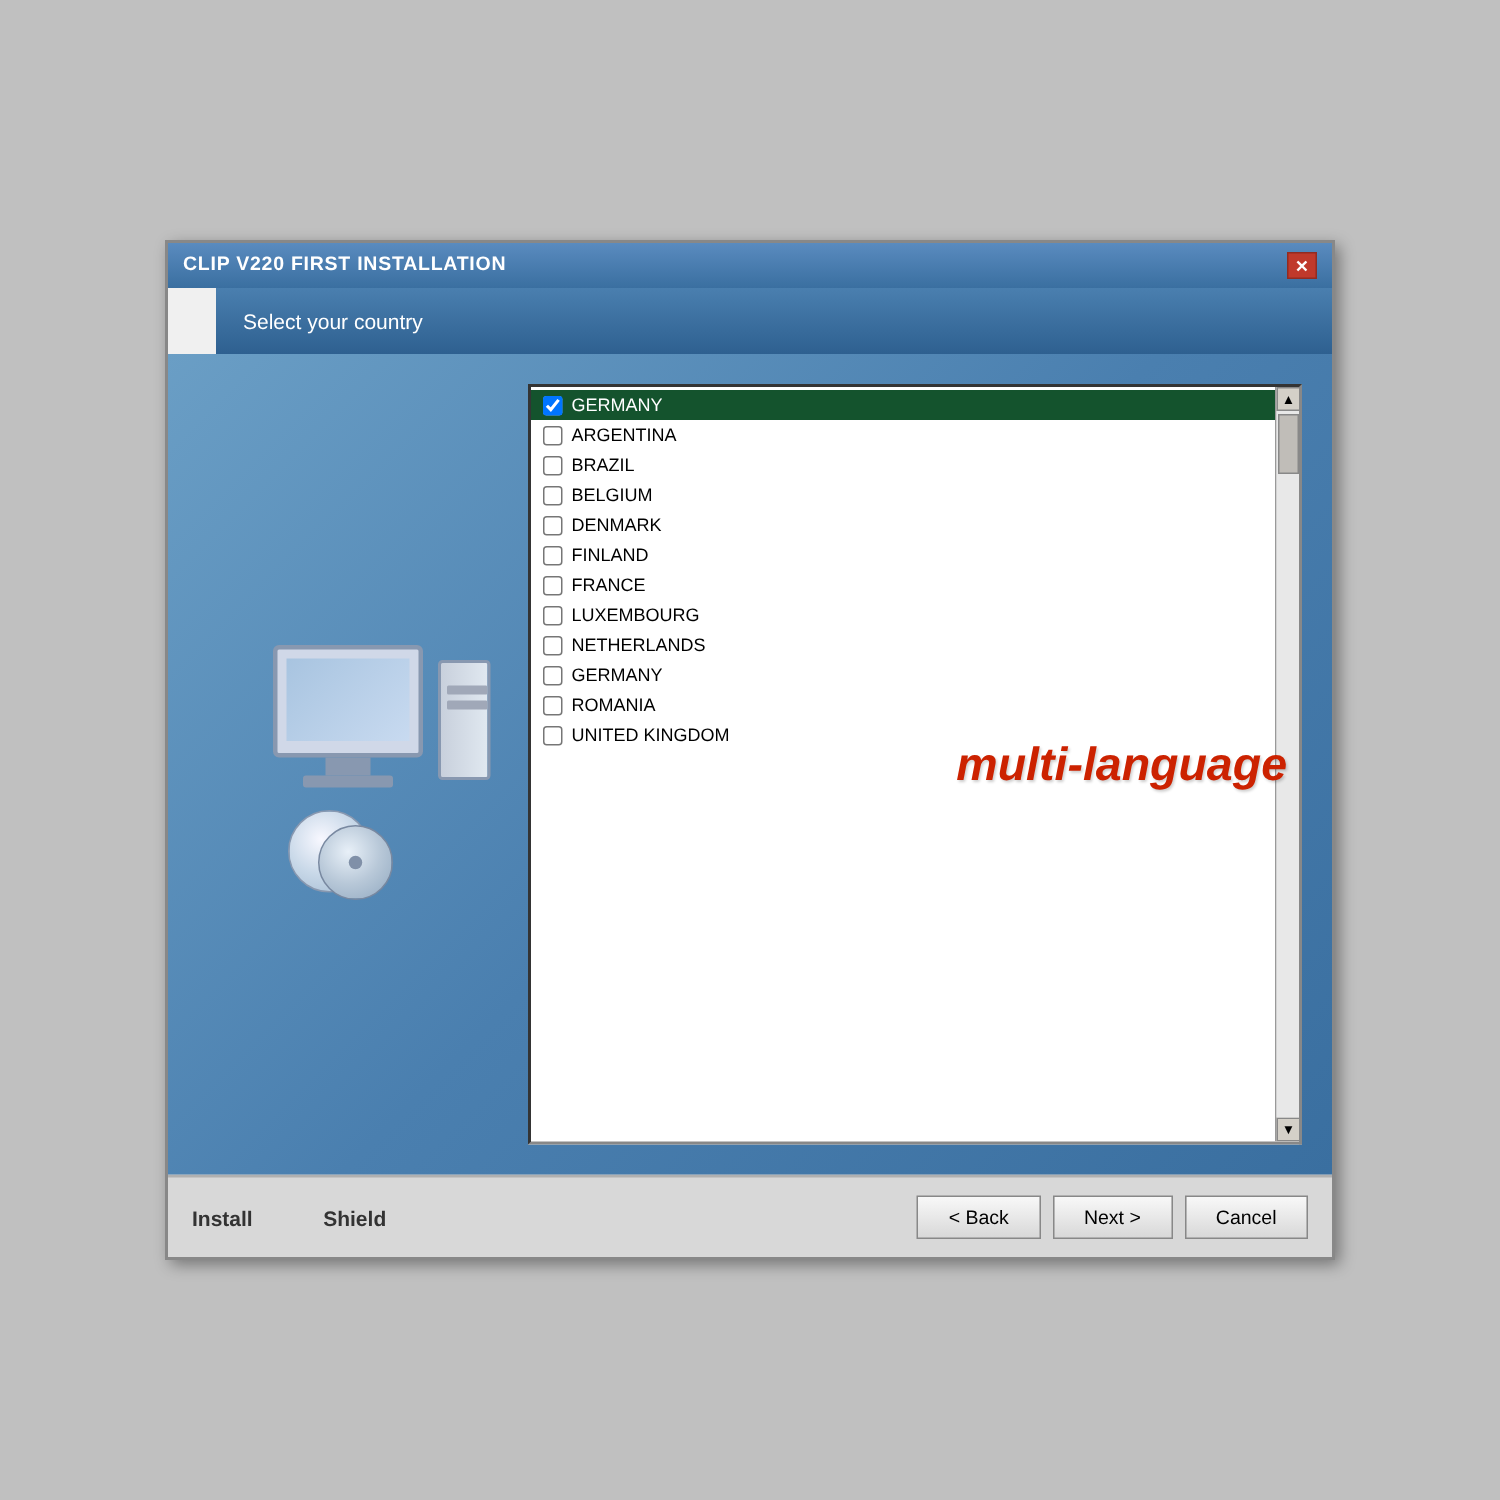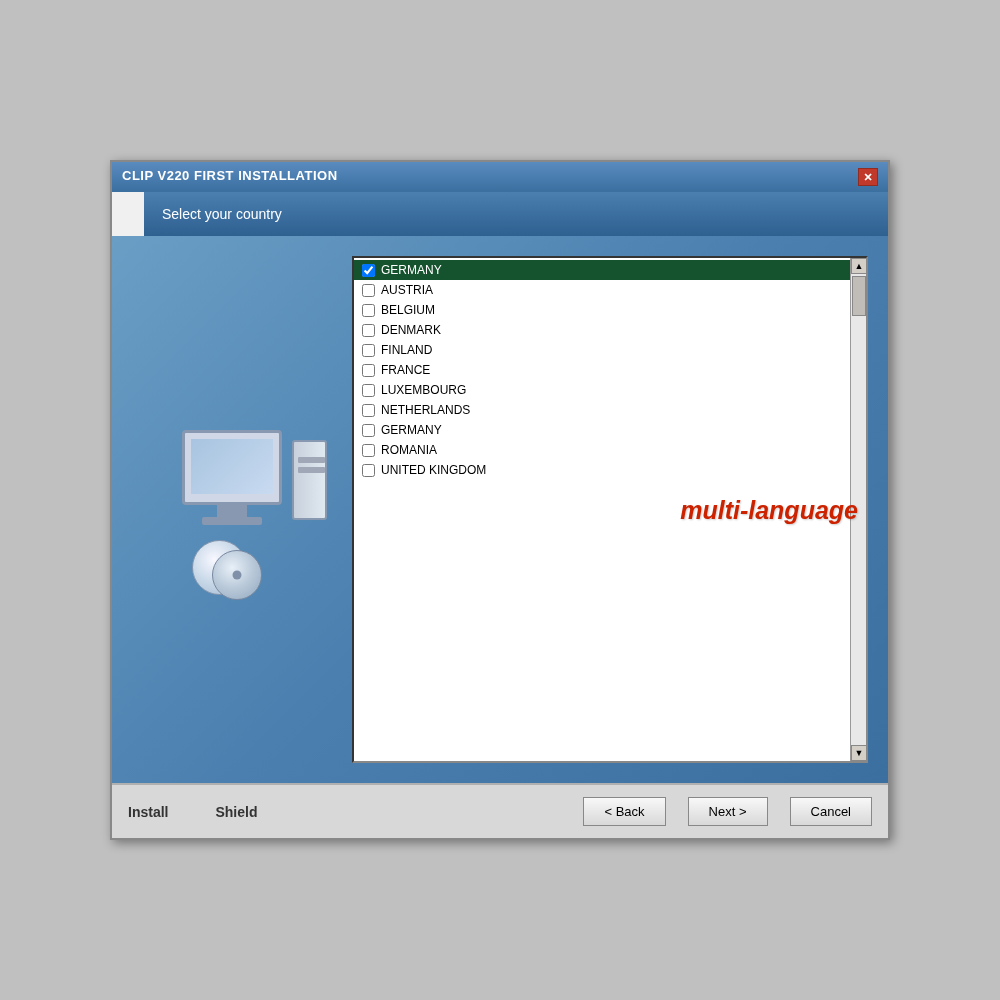--- a/index.html
+++ b/index.html
@@ -288,21 +288,21 @@
       top: 2px;
       left: 1px;
     }
 
     .multi-language-text {
       position: absolute;
       top: 50%;
       right: 10px;
       transform: translateY(-50%);
       color: #cc2200;
-      font-size: 25px;
+      font-size: 31px;
       font-weight: bold;
       font-style: italic;
       pointer-events: none;
       text-shadow: 1px 1px 2px rgba(0,0,0,0.2);
     }
 
     .footer {
       background: #d8d8d8;
       border-top: 2px solid #b0b0b0;
       padding: 12px 16px;
@@ -332,21 +332,20 @@
     }
 
     .footer-btn {
       padding: 6px 20px;
       background: linear-gradient(to bottom, #f8f8f8, #d8d8d8);
       border: 1px solid #888;
       font-size: 13px;
       cursor: pointer;
       min-width: 80px;
       text-align: right;
-      margin-left: 14px;
     }
   </style>
 </head>
 <body>
 
 <div class="window">
 
   <div class="title-bar">
     <span class="title-bar-text">CLIP V220  FIRST INSTALLATION</span>
     <div class="close-btn">✕</div>
@@ -377,21 +376,25 @@
     <div class="right-panel">
       <div class="country-list-container">
         <div class="country-list" id="country-list">
 
         <div class="country-item selected">
               <input type="checkbox" checked="" style="">
               <span>GERMANY</span>
             </div>
             <div class="country-item">
               <input type="checkbox" style="">
-              <span>AUSTRIA</span>
+              <span>ARGENTINA</span>
+            </div>
+            <div class="country-item">
+              <input type="checkbox" style="">
+              <span>BRAZIL</span>
             </div>
             <div class="country-item">
               <input type="checkbox" style="">
               <span>BELGIUM</span>
             </div>
             <div class="country-item">
               <input type="checkbox" style="">
               <span>DENMARK</span>
             </div>
             <div class="country-item">

